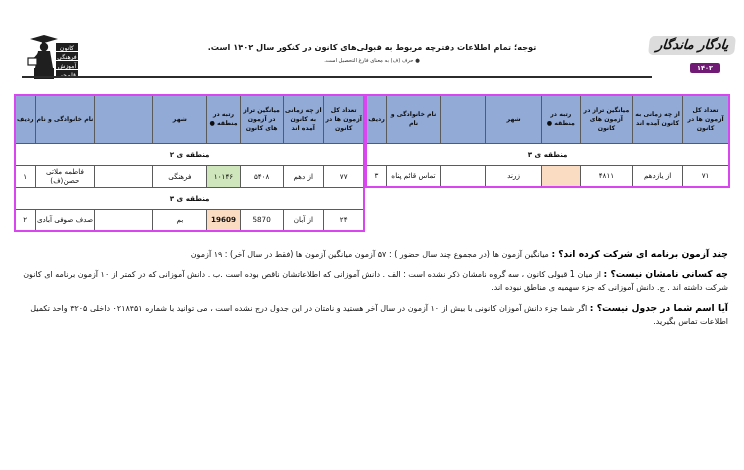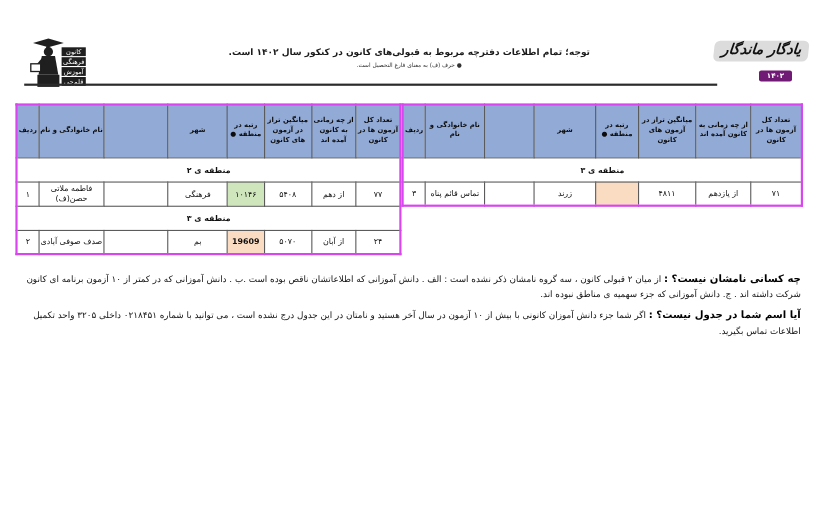--- a/index.html
+++ b/index.html
@@ -291,38 +291,41 @@
           <td class="cell-name">فاطمه ملاتی حصن(ف)</td>
           <td>۱</td>
         </tr>
 
         <tr class="region-row region-3">
           <td colspan="8">منطقه ی ۳</td>
         </tr>
         <tr>
           <td>۲۴</td>
           <td>از آبان</td>
-          <td>۵۰۷۰</td>
+          <td>5870</td>
           <td class="cell-rank-p">19609</td>
           <td>بم</td>
           <td></td>
           <td class="cell-name">صدف صوفی آبادی</td>
           <td>۲</td>
         </tr>
 
       </tbody>
     </table>
   </div>
 
   <div class="footer">
 
 
-
     <div class="fp">
-      <span class="lead">چه کسانی نامشان نیست؟ :</span><span> از میان ۲ قبولی کانون ، سه گروه نامشان ذکر نشده است : الف . دانش آموزانی که اطلاعاتشان ناقص بوده است .ب . دانش آموزانی که در کمتر از ۱۰ آزمون برنامه ای کانون شرکت داشته اند . ج. دانش آموزانی که جزء سهمیه ی مناطق نبوده اند.</span>
+      <span class="lead">چند آزمون برنامه ای شرکت کرده اند؟ :</span><span> میانگین آزمون ها (در مجموع چند سال حضور ) : ۵۷ آزمون    میانگین آزمون ها (فقط در سال آخر) : ۱۹ آزمون</span>
+    </div>
+
+    <div class="fp">
+      <span class="lead">چه کسانی نامشان نیست؟ :</span><span> از میان 1 قبولی کانون ، سه گروه نامشان ذکر نشده است : الف . دانش آموزانی که اطلاعاتشان ناقص بوده است .ب . دانش آموزانی که در کمتر از ۱۰ آزمون برنامه ای کانون شرکت داشته اند . ج. دانش آموزانی که جزء سهمیه ی مناطق نبوده اند.</span>
     </div>
 
     <div class="fp">
       <span class="lead">آیا اسم شما در جدول نیست؟ :</span><span> اگر شما جزء دانش آموزان کانونی با بیش از ۱۰ آزمون در سال آخر هستید و نامتان در این جدول درج نشده است ، می توانید با شماره ۰۲۱۸۴۵۱ داخلی ۳۲۰۵ واحد تکمیل اطلاعات تماس بگیرید.</span>
     </div>
 
   </div>
 
 </div>
 

